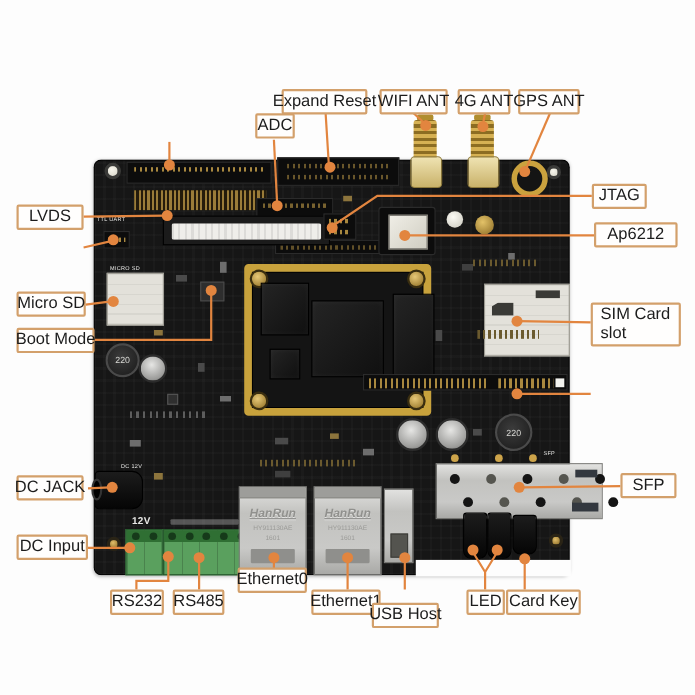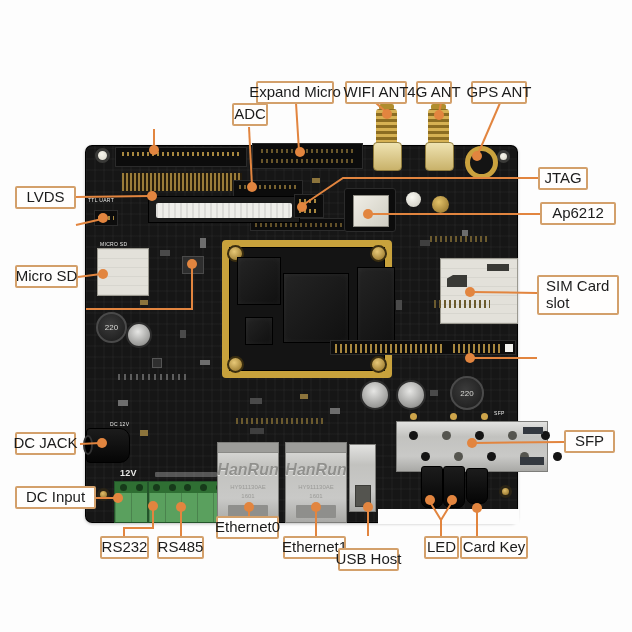--- a/index.html
+++ b/index.html
@@ -66,22 +66,22 @@
   .terminal{position:absolute;z-index:3;background:var(--terminal-green,#5aa05e);border:1px solid #23542a;
             background-image:linear-gradient(180deg,#2f6f33 0 11px,transparent 11px),
                              repeating-linear-gradient(90deg,rgba(0,0,0,.18) 0 1px,transparent 1px 16px);}
   .terminal .screws{position:absolute;top:2px;left:0;right:0;display:flex;justify-content:space-around;}
   .terminal .screws i{width:7px;height:7px;border-radius:50%;background:#163a1a;display:block;}
 
   .silver{background:linear-gradient(180deg,#e2e2e0 0,#c2c2bf 30%,var(--connector-silver,#c9c9c7) 70%,#a9a9a6);
           border:1px solid #7e7e7b;z-index:3;}
   .eth{display:flex;flex-direction:column;align-items:center;}
   .eth .lip{width:100%;height:9px;background:#9d9d9a;border-bottom:1px solid #8a8a87;}
-  .eth .brand{font-style:italic;font-weight:bold;color:#90908d;font-size:16px;margin-top:8px;
-              text-shadow:0 1px 0 rgba(255,255,255,.5);}
+  .eth .brand{font-style:italic;font-weight:bold;color:#90908d;font-size:11px;margin-top:8px;
+              text-shadow:0 1px 0 rgba(255,255,255,.5);text-decoration:underline;}
   .eth .model{color:#9a9a97;font-size:6px;margin-top:5px;}
   .eth .date{color:#9a9a97;font-size:6px;margin-top:3px;}
   .eth .mouth{margin-top:6px;width:40px;height:13px;background:#8f8f8c;border-radius:1px;}
 
   .sfp{z-index:3;}
   .sfp .row{position:absolute;left:12px;display:flex;gap:24px;}
   .sfp .row i{width:9px;height:9px;border-radius:50%;background:#141414;display:block;}
   .sfp .row i:nth-child(2n){background:#55554f;}
 
   .blackpart{position:absolute;background:linear-gradient(180deg,#1c1c1c,#050505);border:1px solid #000;
@@ -335,34 +335,35 @@
     <path d="M368 536 L368 509"></path>
       <circle cx="368" cy="507" r="5"></circle>
     <path d="M441 536 L441 520 M441 520 L430 502 M441 520 L452 502"></path>
     <circle cx="430" cy="500" r="5"></circle>
       <circle cx="452" cy="500" r="5"></circle>
     <path d="M477 536 L477 510"></path>
       <circle cx="477" cy="508" r="5"></circle>
   </svg>
 
   <div class="lbl" style="left:232px;top:103px;width:36px;">ADC</div>
-  <div class="lbl" style="left:256px;top:81px;width:78px;">Expand Micro</div>
+  <div class="lbl" style="left:256px;top:81px;width:78px;">Expand Reset</div>
   <div class="lbl" style="left:345px;top:81px;width:62px;">WIFI ANT</div>
-  <div class="lbl" style="left:416px;top:81px;width:36px;text-align:center;">4G ANT</div>
+  <div class="lbl" style="left:416px;top:81px;width:48px;text-align:center;">4G ANT</div>
   <div class="lbl" style="left:471px;top:81px;width:56px;">GPS ANT</div>
 
   <div class="lbl" style="left:538px;top:167px;width:50px;">JTAG</div>
   <div class="lbl" style="left:540px;top:202px;width:76px;">Ap6212</div>
   <div class="lbl wrap left-text" style="left:537px;top:275px;width:82px;">SIM Card slot</div>
   <div class="lbl" style="left:564px;top:430px;width:51px;">SFP</div>
 
   <div class="lbl" style="left:15px;top:186px;width:61px;">LVDS</div>
   <div class="lbl" style="left:15px;top:265px;width:63px;">Micro SD</div>
+  <div class="lbl" style="left:15px;top:298px;width:71px;">Boot Mode</div>
   <div class="lbl" style="left:15px;top:432px;width:61px;">DC JACK</div>
-  <div class="lbl" style="left:15px;top:486px;width:81px;">DC Input</div>
+  <div class="lbl" style="left:15px;top:486px;width:65px;">DC Input</div>
 
   <div class="lbl" style="left:100px;top:536px;width:49px;">RS232</div>
   <div class="lbl" style="left:157px;top:536px;width:47px;">RS485</div>
   <div class="lbl" style="left:216px;top:516px;width:63px;">Ethernet0</div>
   <div class="lbl" style="left:283px;top:536px;width:63px;">Ethernet1</div>
   <div class="lbl" style="left:338px;top:536px;width:61px;margin-top:12px;">USB Host</div>
   <div class="lbl" style="left:424px;top:536px;width:35px;">LED</div>
   <div class="lbl" style="left:460px;top:536px;width:68px;">Card Key</div>
 
 </div>

